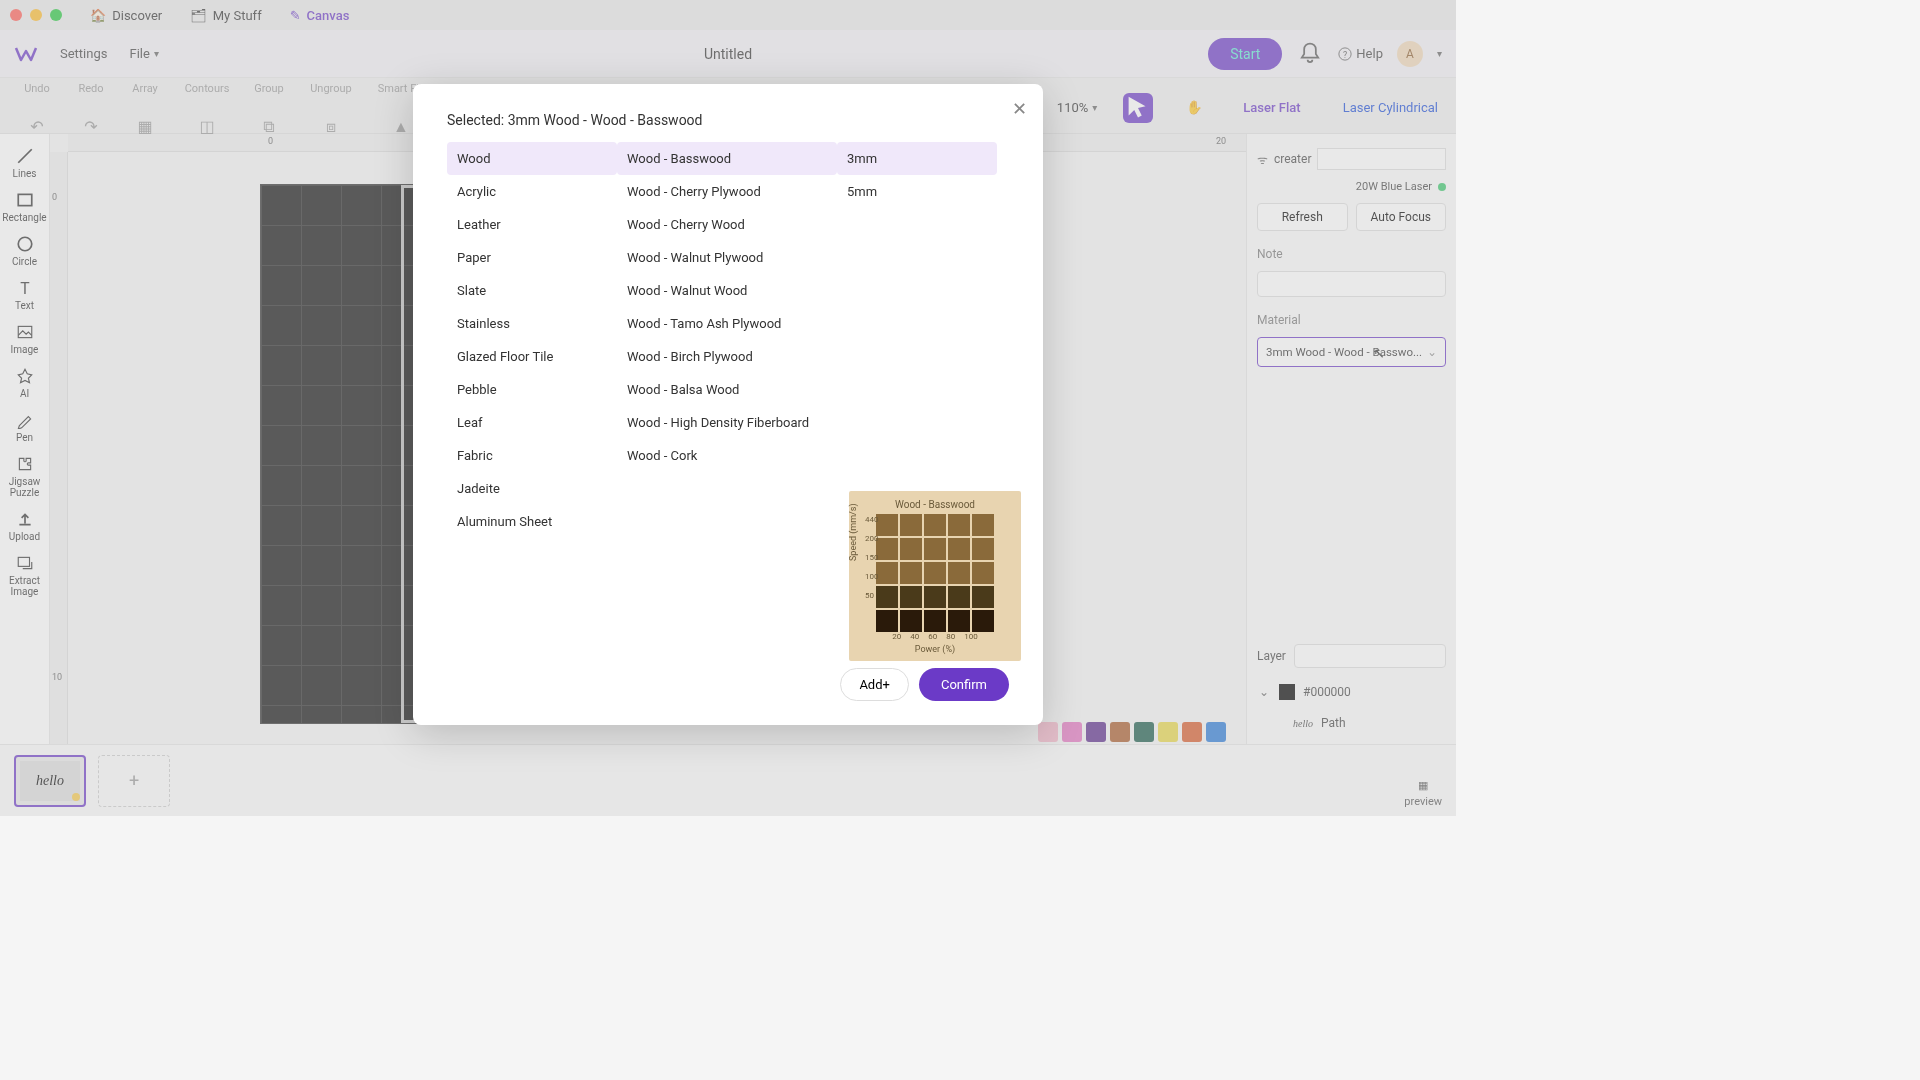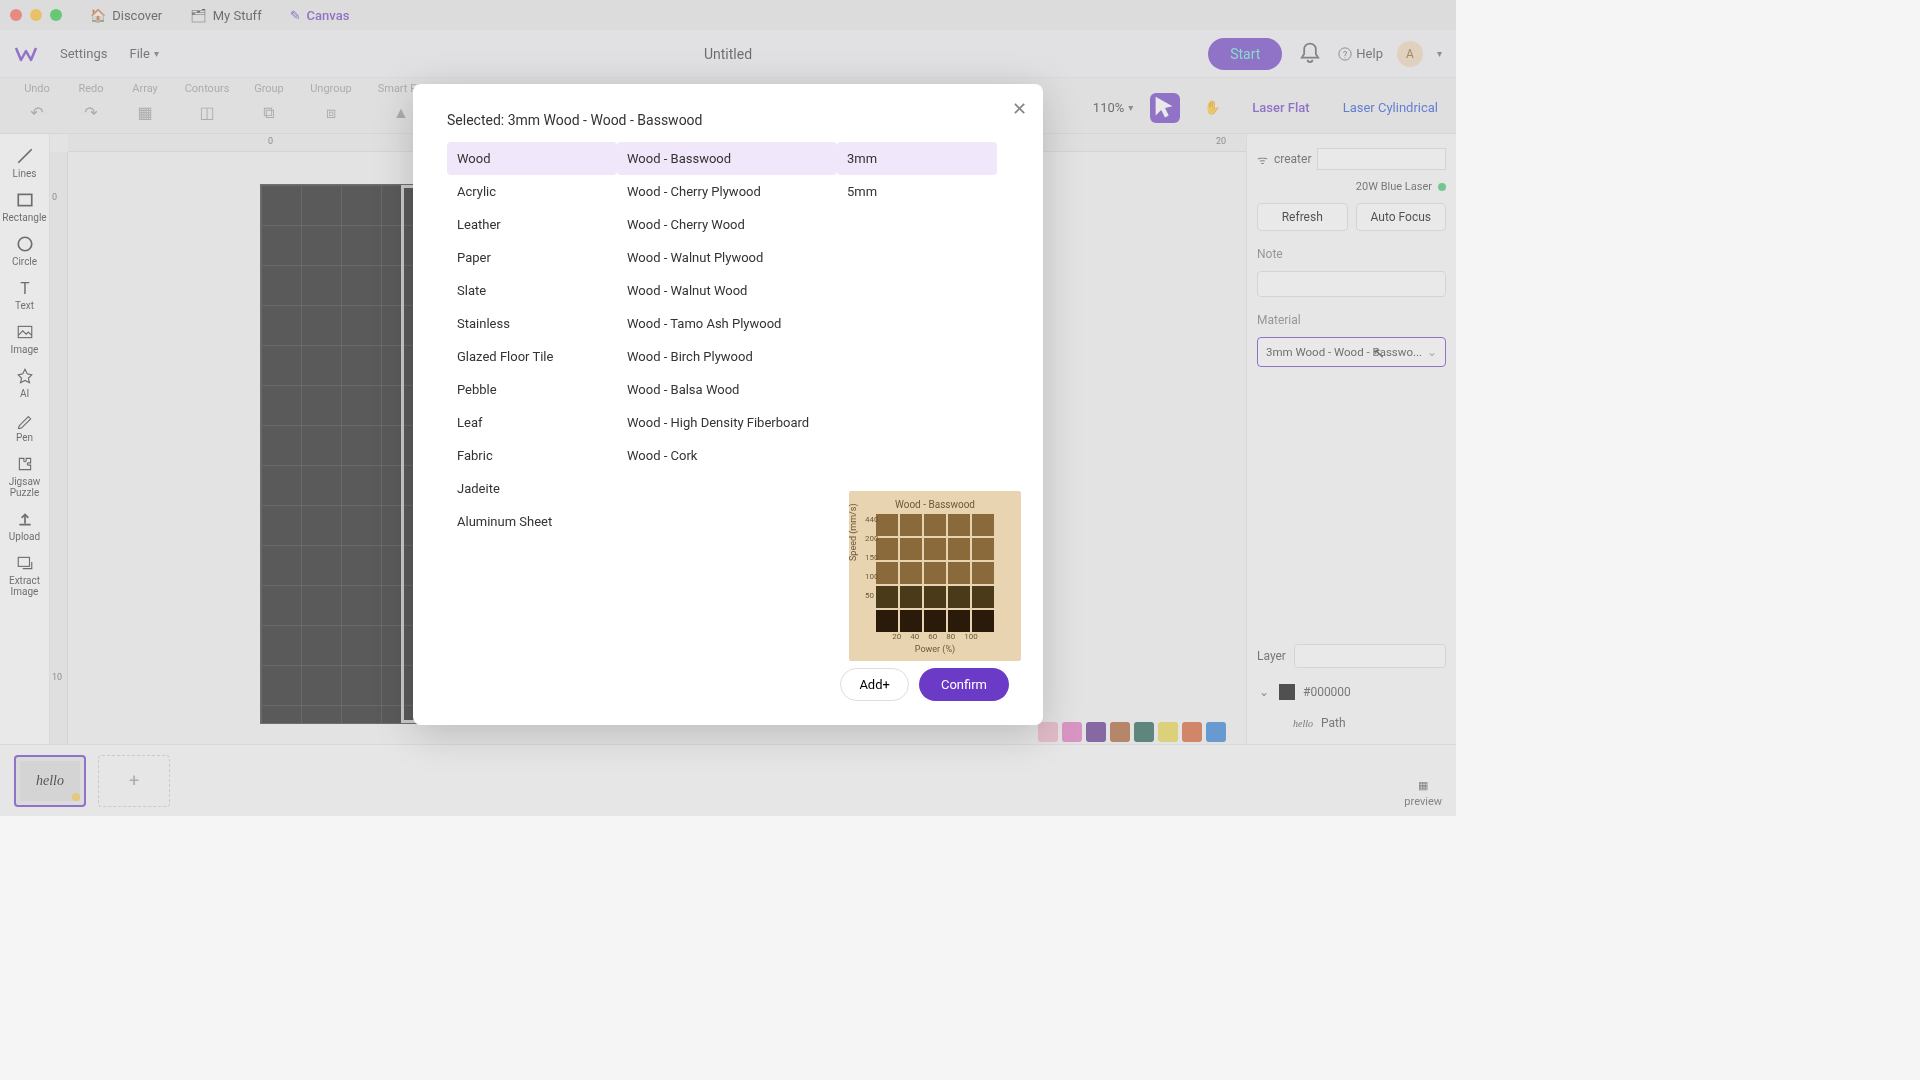--- a/index.html
+++ b/index.html
@@ -22,25 +22,25 @@
 .doc-title { position: absolute; left: 50%; transform: translateX(-50%); font-size: 14px; color: #333; }
 .header-right { margin-left: auto; display: flex; align-items: center; gap: 14px; }
 .start-btn { background: #6b3ac7; color: #5eead4; border: none; border-radius: 20px; padding: 8px 22px; font-size: 14px; cursor: pointer; }
 .icon-btn { width: 28px; height: 28px; display: flex; align-items: center; justify-content: center; border: none; background: none; cursor: pointer; color: #444; }
 .help-btn { display: flex; align-items: center; gap: 4px; font-size: 13px; color: #444; background: none; border: none; cursor: pointer; }
 .avatar { width: 26px; height: 26px; border-radius: 50%; background: #f0d8b8; display: flex; align-items: center; justify-content: center; font-size: 12px; color: #8a5a2a; }
 .chevron { font-size: 10px; color: #666; }
 
 
 .action-bar { height: 56px; display: flex; align-items: flex-start; padding: 4px 10px 0; background: #efefef; border-bottom: 1px solid #e0e0e0; gap: 0; }
-.action-group { display: flex; flex-direction: column; align-items: center; width: 54px; gap: 6px; }
+.action-group { display: flex; flex-direction: column; align-items: center; width: 54px; gap: 20px; }
 .action-label { font-size: 11px; color: #999; }
 .action-icon { width: 22px; height: 22px; display: flex; align-items: center; justify-content: center; color: #999; }
 .action-wide { width: 70px; }
-.action-bar-right { margin-left: auto; display: flex; align-items: center; gap: 17px; height: 100%; justify-content: flex-end; }
+.action-bar-right { margin-left: auto; display: flex; align-items: center; gap: 26px; height: 100%; justify-content: flex-end; }
 .zoom { font-size: 13px; color: #333; display: flex; align-items: center; gap: 4px; }
 .mode-btn { width: 30px; height: 30px; border-radius: 6px; display: flex; align-items: center; justify-content: center; border: none; cursor: pointer; }
 .mode-btn.active { background: #6b3ac7; color: #fff; }
 .mode-btn.inactive { background: transparent; color: #666; }
 .laser-tab { font-size: 13px; color: #1d4ed8; padding: 4px 8px; cursor: pointer; }
 .laser-tab.active { color: #6b3ac7; font-weight: 500; }
 
 
 .main { display: flex; height: calc(100% - 30px - 48px - 56px - 72px); }
 .left-tools { width: 50px; background: #fff; border-right: 1px solid #e5e5e5; display: flex; flex-direction: column; align-items: center; padding-top: 8px; gap: 2px; }

